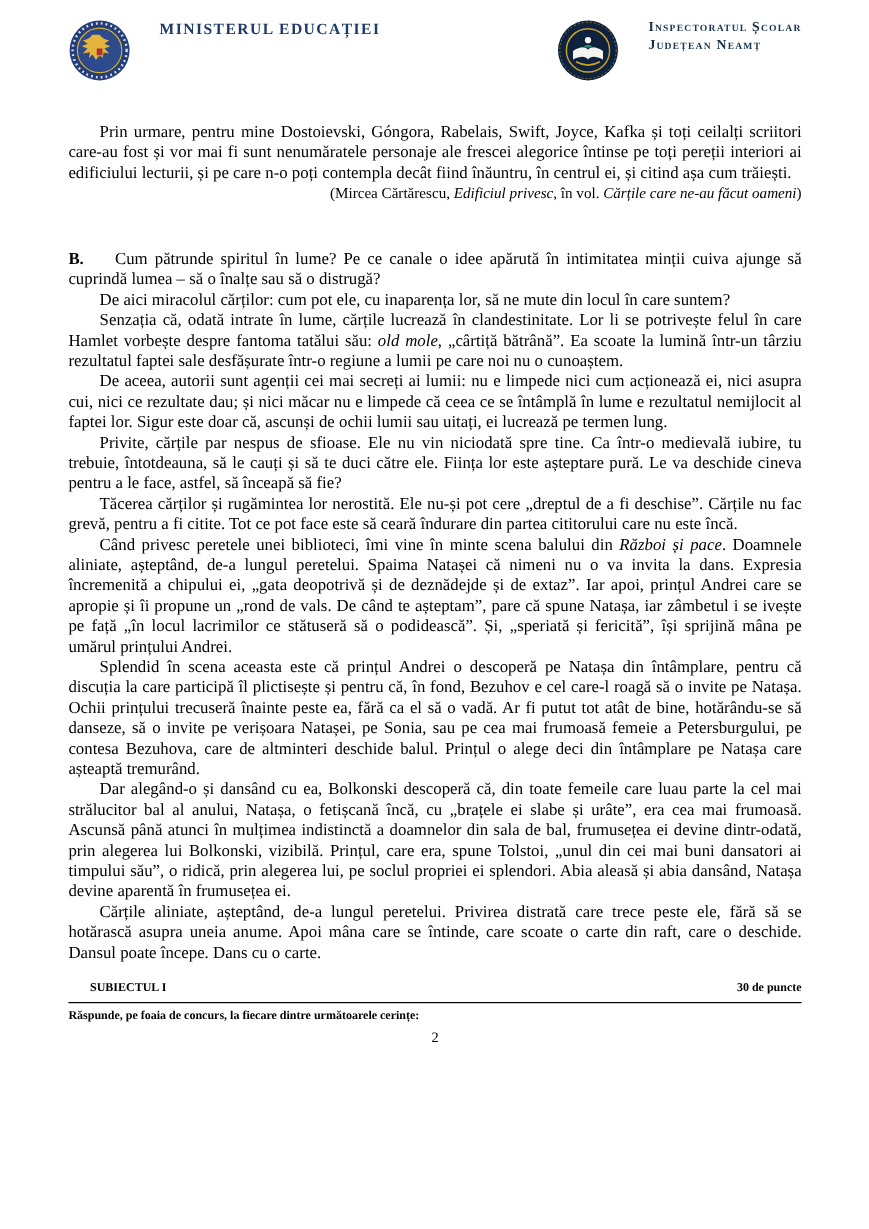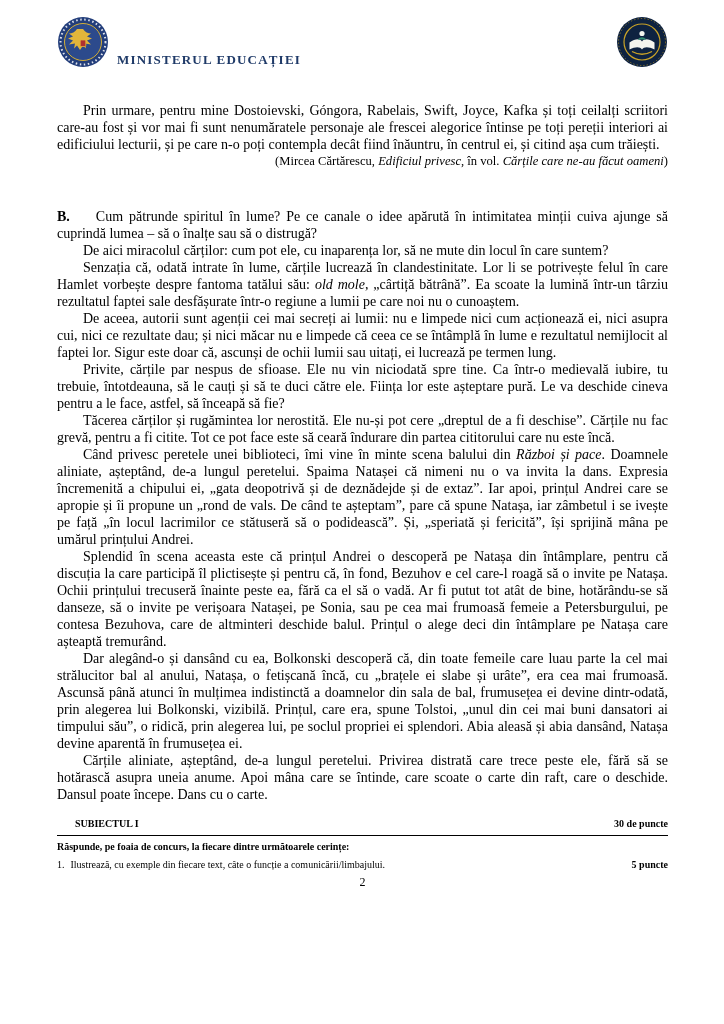--- a/index.html
+++ b/index.html
@@ -2,21 +2,21 @@
 <html><head>
 <meta charset="utf-8">
 <style>
   * { margin:0; padding:0; box-sizing:border-box; }
   html,body { width:724px; height:1024px; background:#ffffff; overflow:hidden; }
   body { font-family:"Liberation Serif", serif; color:#000; position:relative; }
   .page { position:absolute; inset:0; padding:16px 56px 0 57px; }
 
   
   .header { display:flex; justify-content:space-between; align-items:flex-start; height:58px; }
-  .brand { display:flex; align-items:flex-end; gap:8px; }
+  .brand { display:flex; align-items:flex-start; gap:24px; }
   .emblem svg { display:block; }
   .ministry-name { font-size:13px; font-weight:bold; letter-spacing:1.2px; color:#1f3a68; }
   .insp-name { font-size:11.5px; font-weight:bold; font-variant:small-caps; letter-spacing:1px; color:#16324f; line-height:15px; }
   .insp-name span { display:block; }
 
   
   .text-a { margin-top:28px; }
   .para { font-size:14px; line-height:17px; text-align:justify;font-family:Liberation Serif, serif; }
   .indent { text-indent:26px; }
   .no-indent { text-indent:0; }
@@ -63,20 +63,24 @@
         <svg width="52" height="52" viewBox="0 0 52 52">
           <circle cx="26" cy="26" r="25" fill="#0e2240"></circle>
           <circle cx="26" cy="26" r="23.5" fill="none" stroke="#c9a227" stroke-width="0.8" stroke-dasharray="1.4 2" opacity="0.75"></circle>
           <circle cx="26" cy="26" r="18" fill="none" stroke="#c9a227" stroke-width="1.2"></circle>
           <path d="M13.5 26.5 c6 -4 10.5 -4 12.5 -1 c2 -3 6.5 -3 12.5 1 l0 7 c-6 -3 -10.5 -3 -12.5 0 c-2 -3 -6.5 -3 -12.5 0 z" fill="#f4f4ee"></path>
           <circle cx="26" cy="17.5" r="2.6" fill="#f4f4ee"></circle>
           <path d="M21.5 23.5 q4.5 -4.5 9 0 z" fill="#2e8b6f"></path>
           <path d="M16 35.5 q10 5.5 20 0" stroke="#c9a227" stroke-width="1.4" fill="none"></path>
         </svg>
       </span>
+      <span class="insp-name">
+        <span>Inspectoratul Școlar</span>
+        <span>Județean Neamț</span>
+      </span>
     </div>
   </header>
 
   <section class="text-a">
     <p class="para indent" id="text-a-para"><span>Prin urmare, pentru mine Dostoievski, Góngora, Rabelais, Swift, Joyce, Kafka și toți ceilalți scriitori care-au fost și vor mai fi sunt nenumăratele personaje ale frescei alegorice întinse pe toți pereții interiori ai edificiului lecturii, și pe care n-o poți contempla decât fiind înăuntru, în centrul ei, și citind așa cum trăiești.</span></p>
     <p class="attribution" id="text-a-attr"><span>(Mircea Cărtărescu, </span><span class="it">Edificiul privesc</span><span>, în vol. </span><span class="it">Cărțile care ne-au făcut oameni</span><span>)</span></p>
   </section>
 
   <section class="text-b">
     <div id="text-b-paras">
@@ -92,25 +96,19 @@
         <p class="para indent"><span>Cărțile aliniate, așteptând, de-a lungul peretelui. Privirea distrată care trece peste ele, fără să se hotărască asupra uneia anume. Apoi mâna care se întinde, care scoate o carte din raft, care o deschide. Dansul poate începe. Dans cu o carte.</span></p>
       </div>
   </section>
 
   <section class="subject">
     <div class="subject-title-row">
       <span>SUBIECTUL I</span>
       <span>30 de puncte</span>
     </div>
     <div class="instruction">Răspunde, pe foaia de concurs, la fiecare dintre următoarele cerințe:</div>
-    <div id="subject-items">
-        <div class="item-row">
-          <span class="item-text"><span class="item-num">1.</span><span>Ilustrează, cu exemple din fiecare text, câte o funcție a comunicării/limbajului.</span></span>
-          <span class="item-points">5 puncte</span>
-        </div>
-      </div>
   </section>
 
   <footer>
     <div class="page-num">2</div>
   </footer>
 
 </div>
 
 </body></html>

